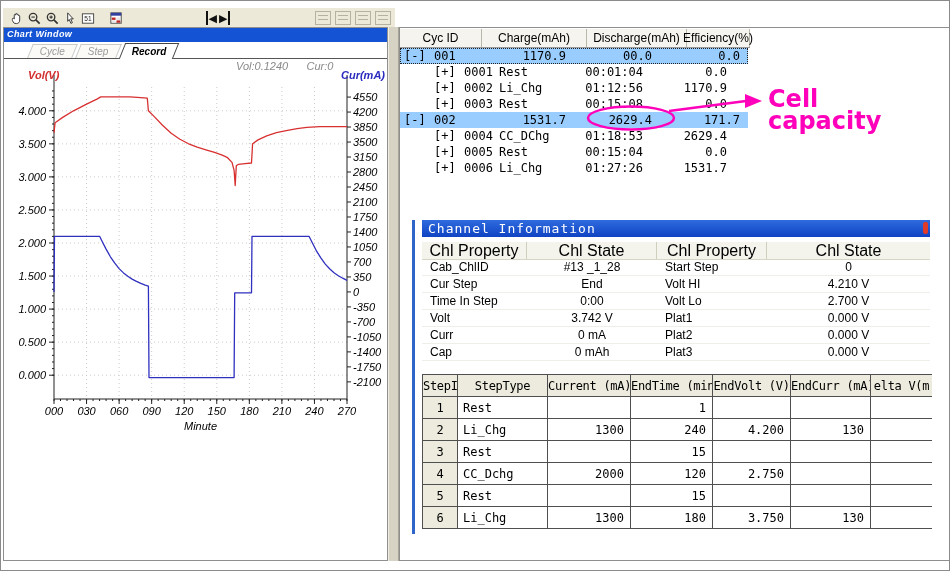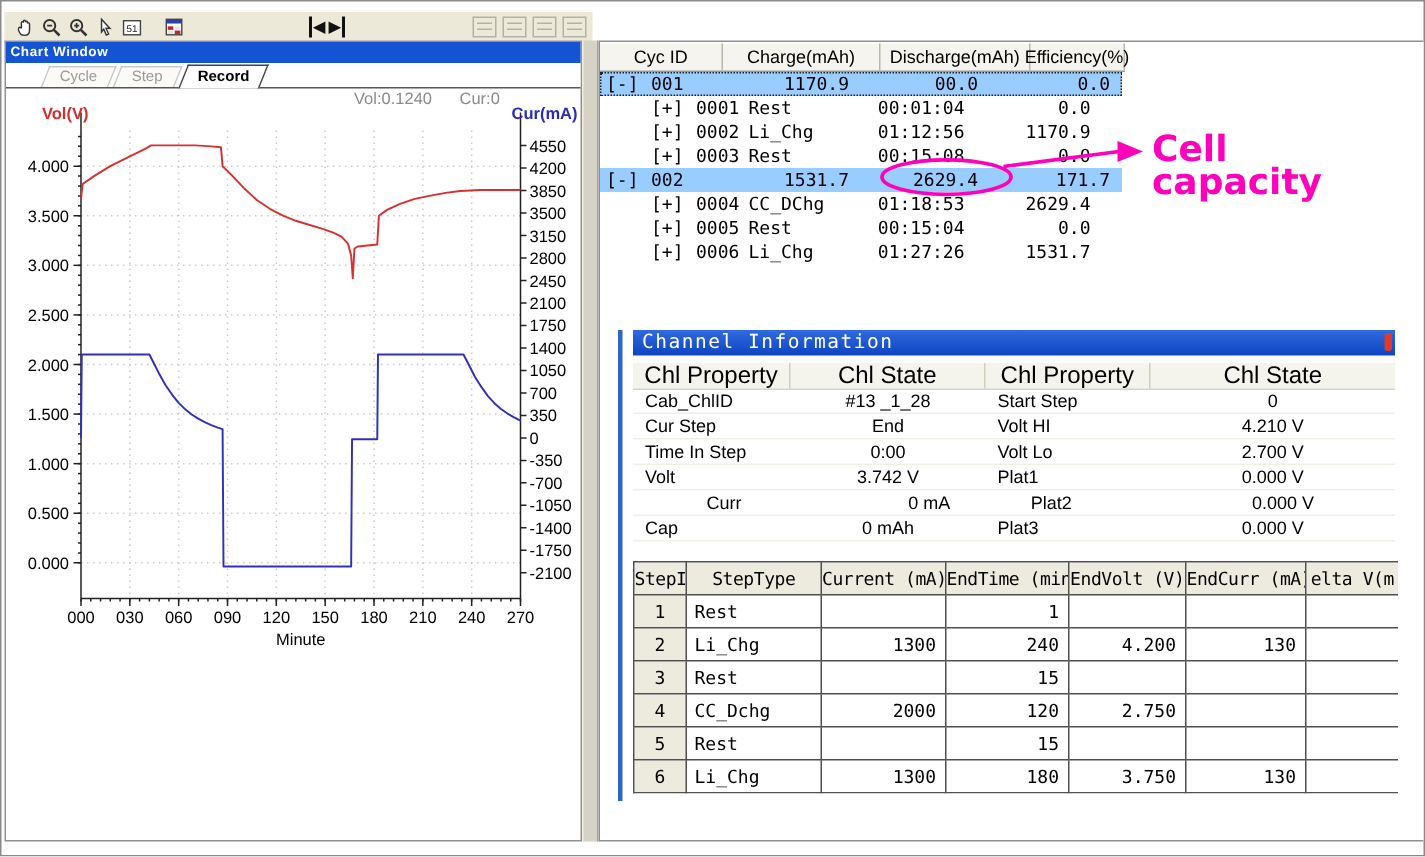--- a/index.html
+++ b/index.html
@@ -12,21 +12,21 @@
   .tb-gap{width:10px;}
   .tb-spacer{flex:1;}
   .nav-btn{font-size:11px;color:#111;line-height:14px;padding:0 1px;cursor:pointer;}
   .nav-btn.prev{border-left:2px solid #111;}
   .nav-btn.next{border-right:2px solid #111;}
   .gray-ic{width:14px;height:12px;border:1px solid #b6b2a2;margin-left:4px;position:relative;}
   .gray-ic:before{content:"";position:absolute;left:2px;right:2px;top:3px;border-top:1px solid #b6b2a2;}
   .gray-ic:after{content:"";position:absolute;left:2px;right:2px;top:7px;border-top:1px solid #b6b2a2;}
   
   .chart-pane{position:absolute;left:2px;top:26px;width:385px;height:534px;background:#fff;
-              border:1px solid #8f8f8f;box-sizing:border-box;}
+              border:1px solid #8f8f8f;box-sizing:border-box;font-style:italic;}
   .chart-title{height:13px;background:#1453d4;color:#fff;font-weight:bold;font-size:9px;
                padding:1px 0 0 3px;letter-spacing:.4px;}
   .tabstrip{position:relative;height:16px;background:#fff;border-bottom:1px solid #555;
             display:flex;align-items:flex-end;padding-left:26px;}
   .tab{height:13px;line-height:13px;padding:0 9px;font-size:10px;color:#9a9a9a;background:#fbfaf6;
        border:1px solid #c9c9c9;border-bottom:none;transform:skewX(-22deg);margin-right:3px;cursor:pointer;}
   .tab>span{display:block;transform:skewX(22deg);}
   .tab.active{color:#000;font-weight:bold;background:#fff;border-color:#444;height:15px;line-height:15px;
               margin-bottom:-1px;position:relative;z-index:2;}
   .chart-zone{position:relative;height:502px;}
@@ -449,21 +449,21 @@
           <div class="cell prop" style="width: 110px;">Volt Lo</div>
           <div class="cell state" style="width: 163px;">2.700 V</div>
         </div>
         <div class="ci-row">
           <div class="cell prop" style="width: 105px;">Volt</div>
           <div class="cell state" style="width: 130px;">3.742 V</div>
           <div class="cell prop" style="width: 110px;">Plat1</div>
           <div class="cell state" style="width: 163px;">0.000 V</div>
         </div>
         <div class="ci-row">
-          <div class="cell prop" style="width: 105px; margin-left: 41px;">Curr</div>
+          <div class="cell prop" style="width: 105px;">Curr</div>
           <div class="cell state" style="width: 130px;">0 mA</div>
           <div class="cell prop" style="width: 110px;">Plat2</div>
           <div class="cell state" style="width: 163px;">0.000 V</div>
         </div>
         <div class="ci-row">
           <div class="cell prop" style="width: 105px;">Cap</div>
           <div class="cell state" style="width: 130px;">0 mAh</div>
           <div class="cell prop" style="width: 110px;">Plat3</div>
           <div class="cell state" style="width: 163px;">0.000 V</div>
         </div>

